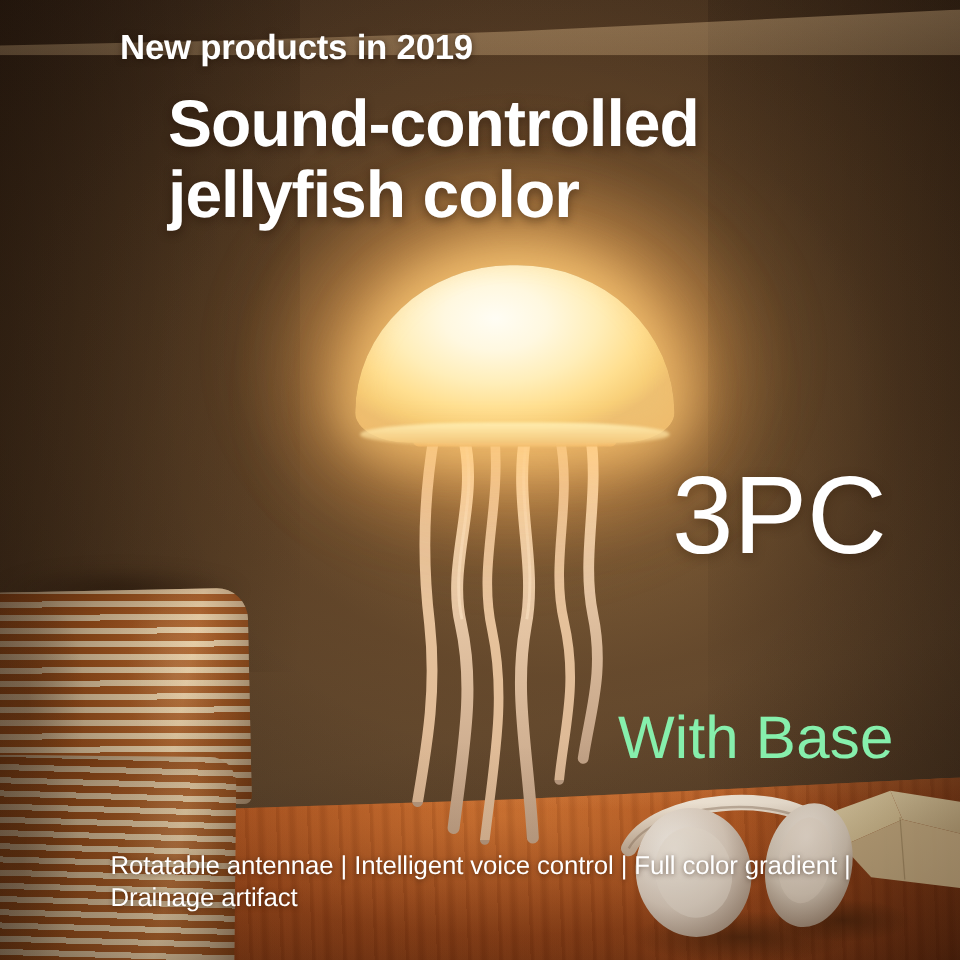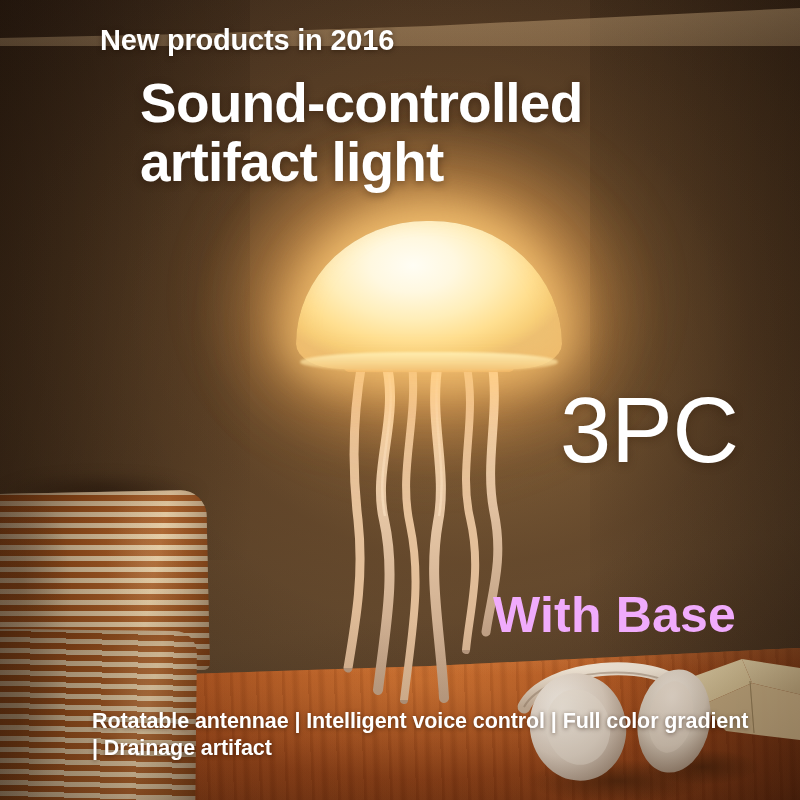--- a/index.html
+++ b/index.html
@@ -182,29 +182,29 @@
     white-space: pre-line;
   }
   .t-qty {
     position: absolute; left: 560px; top: 378px;
     font-size: 92px; font-weight: 300; color: #ffffff;
     letter-spacing: 0px;
     text-shadow: 0 2px 10px rgba(40,20,6,0.35);
     white-space: nowrap;
   }
   .t-base {
-    position: absolute; left: 493px; top: 586px;
-    font-size: 50px; font-weight: 700; color: #f0abfc;
+    position: absolute; left: 515px; top: 586px;
+    font-size: 50px; font-weight: 400; color: #86efac;
     letter-spacing: 0.2px;
     white-space: nowrap;
   }
   .t-features {
     position: absolute; left: 92px; top: 708px;
     width: 660px;
-    font-size: 21.5px; font-weight: bold; color: #ffffff;
+    font-size: 21.5px; font-weight: normal; color: #ffffff;
     line-height: 1.25; letter-spacing: -0.1px;
     text-shadow: 0 1px 4px rgba(40,18,6,0.55);
   }
 
   
   .hp { position: absolute; left: 0; top: 0; }
   .book {
     position: absolute; left: 690px; top: 655px; width: 120px; height: 110px;
   }
 </style>
@@ -311,20 +311,20 @@
     </svg>
 
     <div class="dome-glow"></div>
     <div class="base-plate"></div>
     <div class="dome"></div>
     <div class="dome-rim"></div>
   </div>
 
   <div class="vignette"></div>
 
-  <div class="t-eyebrow">New products in 2016</div>
+  <div class="t-eyebrow">New products in 2019</div>
   <div class="t-head">Sound-controlled
-artifact light</div>
+jellyfish color</div>
   <div class="t-qty">3PC</div>
   <div class="t-base">With Base</div>
   <div class="t-features">Rotatable antennae | Intelligent voice control | Full color gradient | Drainage artifact</div>
 
 </div>
 
 </body></html>

